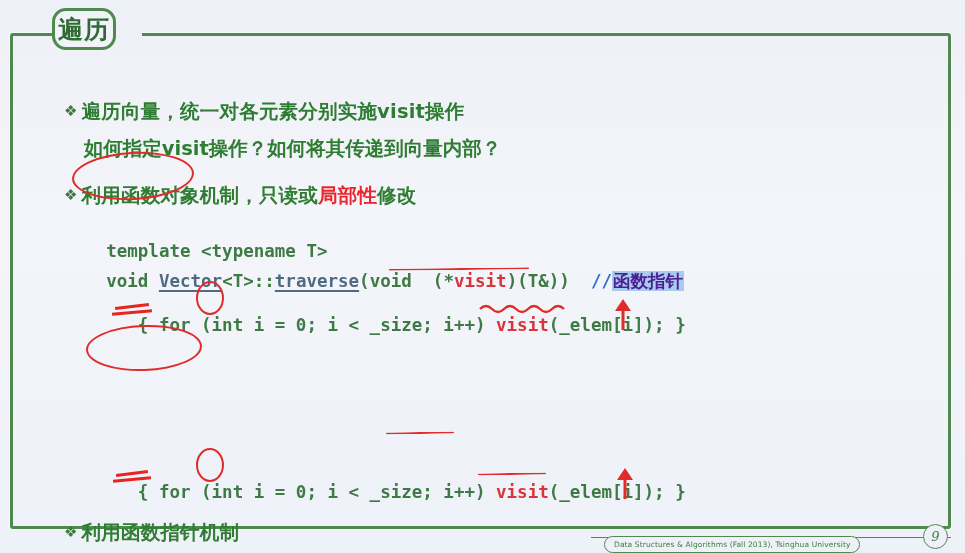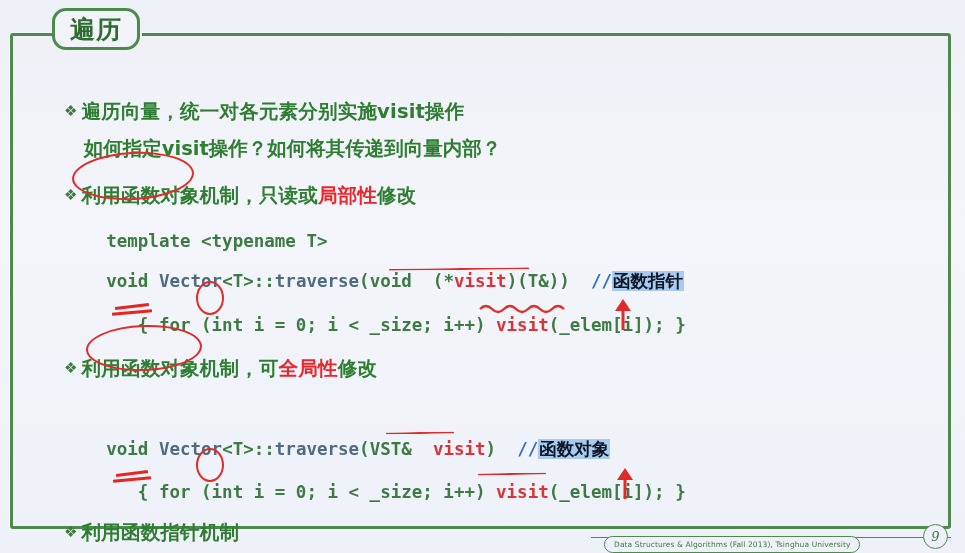--- a/index.html
+++ b/index.html
@@ -32,21 +32,21 @@
     position: absolute;
     left: 52px; top: 22px;
     width: 90px; height: 22px;
     background: #eff1f8;
   }
 
   
   .title-pill {
     position: absolute;
     left: 52px; top: 8px;
-    width: 88px; height: 42px;
+    width: 64px; height: 42px;
     border: 3px solid #4e8a4e;
     border-radius: 14px;
     background: #f1f3f9;
     display: flex;
     align-items: center;
     justify-content: center;
     box-sizing: border-box;
   }
   .title-pill .t {
     font-size: 25px;
@@ -93,28 +93,29 @@
   
   .code {
     font-family: "DejaVu Sans Mono", monospace;
     font-size: 17.5px;
     font-weight: bold;
     color: #3d7a44;
     letter-spacing: 0px;
   }
   .code .ident {
     color: #4e6b82;
+    text-decoration: underline;
     text-decoration-thickness: 2px;
     text-underline-offset: 3px;
   }
   .code .redid { color: #d9343a; }
   .code .cmt   { color: #2f6fd0; }
   .code .cmt .hl {
     background: #a9cbee;
-    color: #0f172a;
+    color: #4c1d95;
     padding: 0 1px;
   }
 
   
   .ann { position: absolute; pointer-events: none; }
 
   .ellipse {
     border: 2.5px solid #e02b28;
     border-radius: 50%;
     background: transparent;
@@ -194,40 +195,34 @@
     </div>
 
     <div class="line sub" style="left:21px; top:79px;">
       <span>如何指定visit操作？如何将其传递到向量内部？</span>
     </div>
 
     <div class="line bullet" style="left:0px; top:126px;">
       <span class="mark">❖</span><span>利用函数对象机制，只读或</span><span class="red-t">局部性</span><span>修改</span>
     </div>
 
-    <div class="line code" style="left:21px; top:175px;">
+    <div class="line code" style="left:21px; top:185px;">
       <span>template &lt;typename T&gt;</span>
     </div>
 
     <div class="line code" style="left:21px; top:215px;">
       <span>void </span><span class="ident">Vector</span><span>&lt;T&gt;::</span><span class="ident">traverse</span><span>(void  (*</span><span class="redid">visit</span><span>)(T&amp;))  </span><span class="cmt">//</span><span class="cmt"><span class="hl">函数指针</span></span>
     </div>
 
     <div class="line code" style="left:21px; top:259px;">
       <span>   { for (int i = 0; i &lt; _size; i++) </span><span class="redid">visit</span><span>(_elem[i]); }</span>
     </div>
 
-    <div class="line bullet" style="left:0px; top:299px;">
-      <span class="mark">❖</span><span>利用函数对象机制，可</span><span class="red-t">全局性</span><span>修改</span>
-    </div>
-
-
-    <div class="line code" style="left:21px; top:383px;">
-      <span>void </span><span class="ident">Vector</span><span>&lt;T&gt;::</span><span class="ident">traverse</span><span>(VST&amp;  </span><span class="redid">visit</span><span>)  </span><span class="cmt">//</span><span class="cmt"><span class="hl">函数对象</span></span>
-    </div>
+
+
 
     <div class="line code" style="left:21px; top:426px;">
       <span>   { for (int i = 0; i &lt; _size; i++) </span><span class="redid">visit</span><span>(_elem[i]); }</span>
     </div>
 
     <div class="line bullet" style="left:0px; top:463px;">
       <span class="mark">❖</span><span>利用函数指针机制</span>
     </div>
   </div>
 

